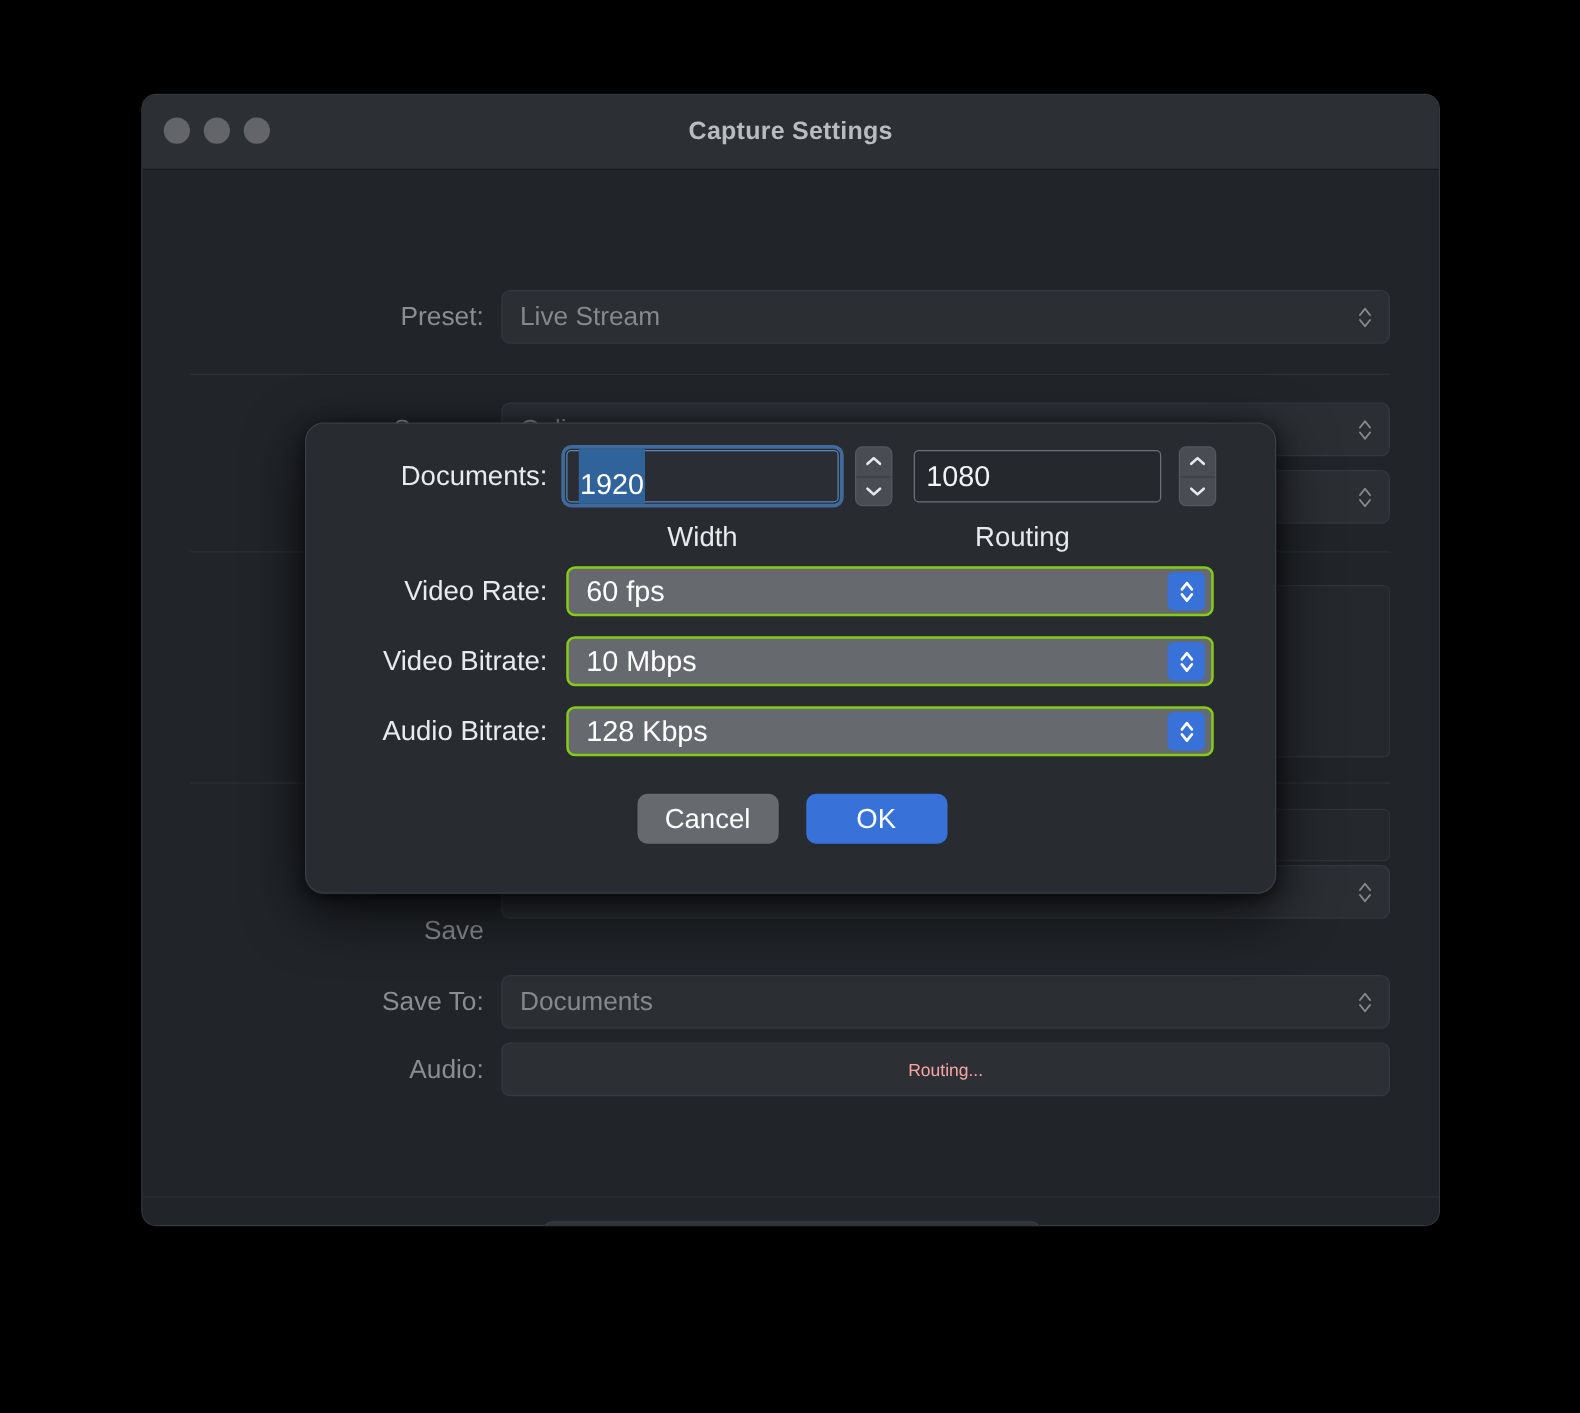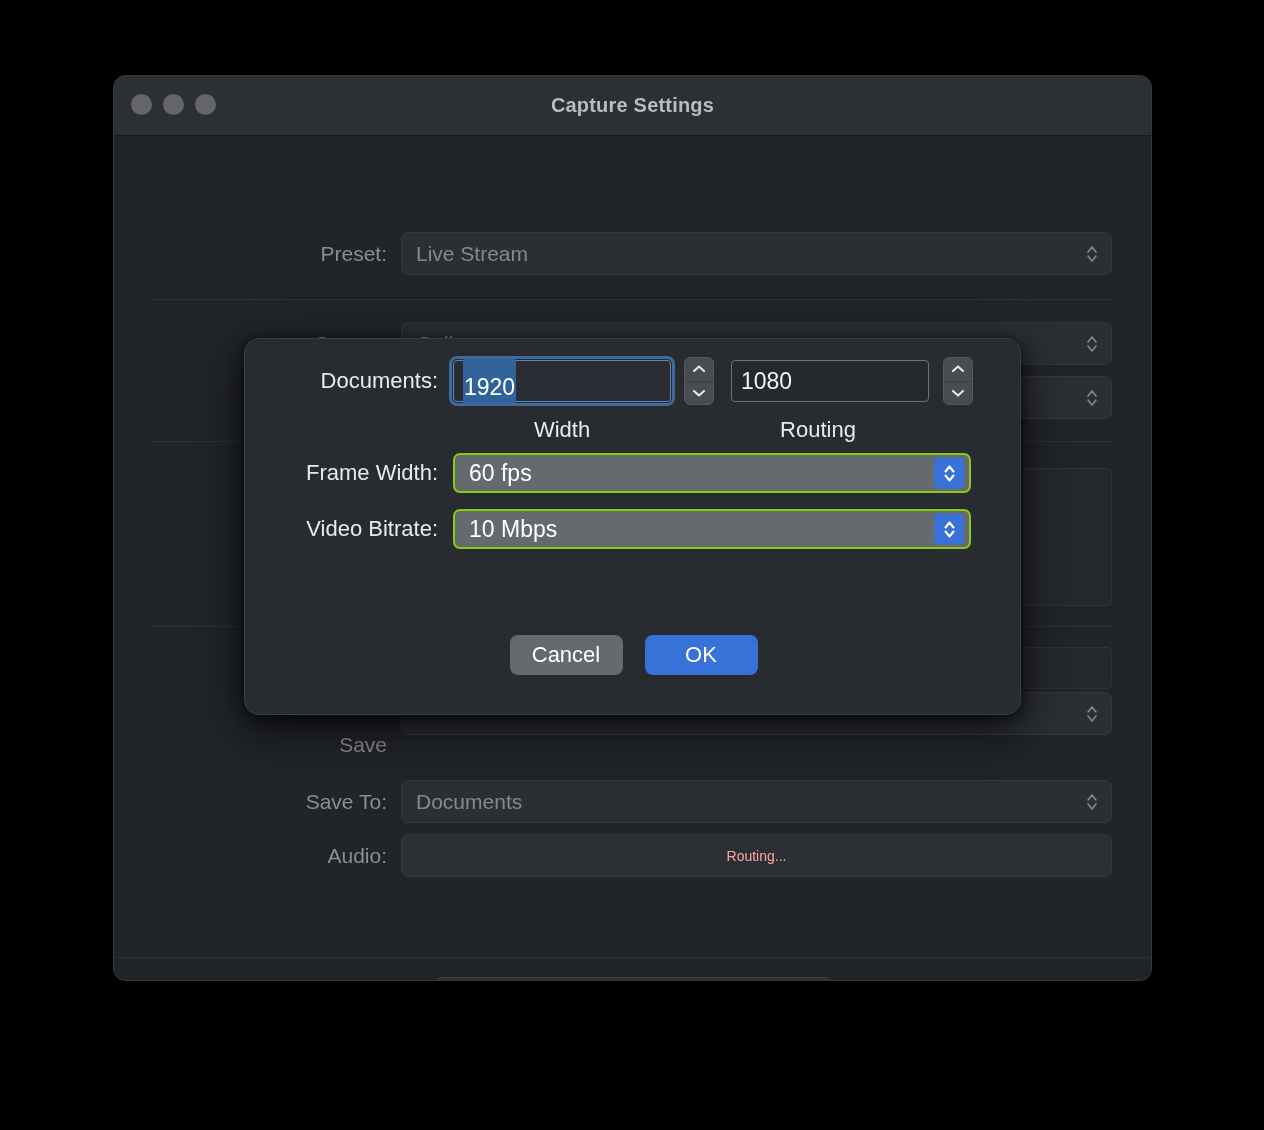--- a/index.html
+++ b/index.html
@@ -433,21 +433,21 @@
               <path d="M3 3 L8 7.5 L13 3" fill="none" stroke="#e7e8ea" stroke-width="2.1" stroke-linecap="round" stroke-linejoin="round"></path>
             </svg>
         </div>
       </div>
     </div>
 
     <div class="caption" style="left:208px; top:78px; width:218px;">Width</div>
     <div class="caption" style="left:474px; top:78px; width:198px;">Routing</div>
 
     <div class="d-row" style="left:0px; top:114px;">
-      <div class="d-label" style="width:208px;">Frame Width:</div>
+      <div class="d-label" style="width:208px;">Video Rate:</div>
       <div class="d-popup" style="width:518px;">
         <span class="val">60 fps</span>
         <span class="bluebox">
           <svg width="15" height="22" viewBox="0 0 15 22">
             <path d="M3.5 9 L7.5 4 L11.5 9" fill="none" stroke="#ffffff" stroke-width="2.1" stroke-linecap="round" stroke-linejoin="round"></path>
             <path d="M3.5 13 L7.5 18 L11.5 13" fill="none" stroke="#ffffff" stroke-width="2.1" stroke-linecap="round" stroke-linejoin="round"></path>
           </svg>
         </span>
       </div>
     </div>
@@ -458,20 +458,32 @@
         <span class="val">10 Mbps</span>
         <span class="bluebox">
           <svg width="15" height="22" viewBox="0 0 15 22">
             <path d="M3.5 9 L7.5 4 L11.5 9" fill="none" stroke="#ffffff" stroke-width="2.1" stroke-linecap="round" stroke-linejoin="round"></path>
             <path d="M3.5 13 L7.5 18 L11.5 13" fill="none" stroke="#ffffff" stroke-width="2.1" stroke-linecap="round" stroke-linejoin="round"></path>
           </svg>
         </span>
       </div>
     </div>
 
+    <div class="d-row" style="left:0px; top:226px;">
+      <div class="d-label" style="width:208px;">Audio Bitrate:</div>
+      <div class="d-popup" style="width:518px;">
+        <span class="val">128 Kbps</span>
+        <span class="bluebox">
+          <svg width="15" height="22" viewBox="0 0 15 22">
+            <path d="M3.5 9 L7.5 4 L11.5 9" fill="none" stroke="#ffffff" stroke-width="2.1" stroke-linecap="round" stroke-linejoin="round"></path>
+            <path d="M3.5 13 L7.5 18 L11.5 13" fill="none" stroke="#ffffff" stroke-width="2.1" stroke-linecap="round" stroke-linejoin="round"></path>
+          </svg>
+        </span>
+      </div>
+    </div>
 
     <div class="dlg-buttons">
       <div class="btn btn-cancel">Cancel</div>
       <div class="btn btn-ok">OK</div>
     </div>
 
   </div>
 
 </div>
 

